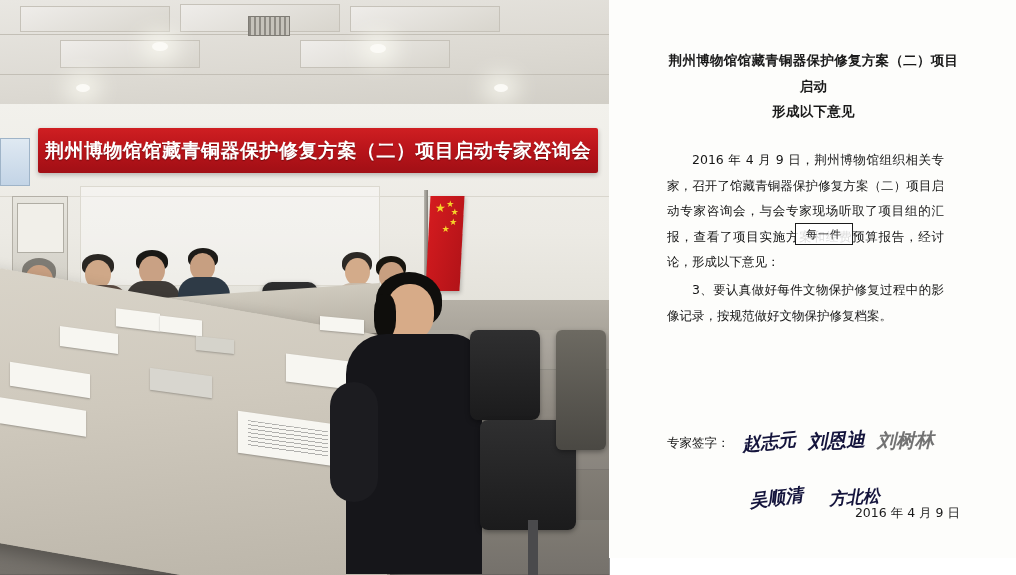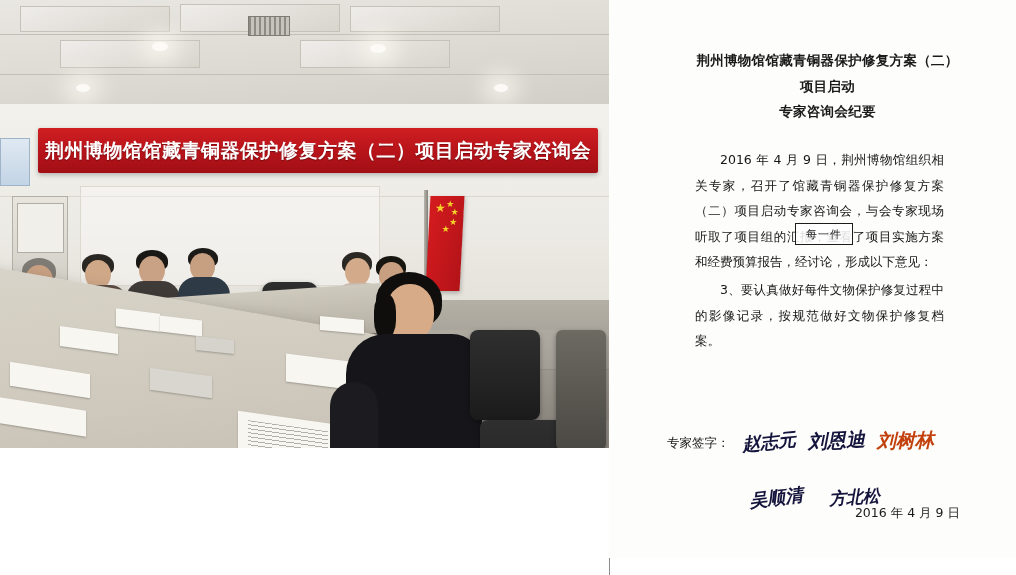--- a/index.html
+++ b/index.html
@@ -19,21 +19,21 @@
     width: 1016px;
     height: 575px;
     display: flex;
     background: #fff;
   }
 
   
   .photo {
     position: relative;
     width: 609px;
-    height: 448px;
+    height: 575px;
     overflow: hidden;
     background: #3a3a38;
     flex: 0 0 609px;
   }
   
   .ceiling {
     position: absolute; left: 0; top: 0; width: 609px; height: 120px;
     background: linear-gradient(175deg, #e9e7e2 0%, #dcd9d2 55%, #cfccc4 100%);
   }
   .ceiling-seam {
@@ -188,21 +188,21 @@
   .chair-leg {
     position: absolute; background: #4a4a4c;
   }
 
   
   .doc {
     position: relative;
     flex: 1 1 auto;
     height: 558px;
     background: #fdfdfb;
-    padding: 48px 56px 20px 86px;
+    padding: 48px 56px 20px 58px;
     font-family: "DejaVu Sans", "Liberation Sans", sans-serif;
     color: #1a1a1a;
   }
   .doc-title {
     text-align: center;
     font-size: 13.5px;
     font-weight: 700;
     line-height: 1.9;
     letter-spacing: 0.3px;
   }
@@ -250,21 +250,21 @@
   }
   .sig {
     font-family: "DejaVu Serif", "Liberation Serif", serif;
     font-style: italic;
     font-weight: 700;
     color: #14143c;
     white-space: nowrap;
   }
   .sig-a { font-size: 18px; transform: rotate(-6deg); }
   .sig-b { font-size: 19px; transform: rotate(-3deg); }
-  .sig-c { font-size: 19px; color: #c2410c; transform: rotate(-1deg); }
+  .sig-c { font-size: 19px; color: #737373; transform: rotate(-1deg); }
   .sign-row2 {
     position: absolute;
     left: 140px;
     bottom: 48px;
     display: flex;
     gap: 26px;
   }
   .sig-d { font-size: 18px; transform: rotate(-7deg); }
   .sig-e { font-size: 17px; transform: rotate(-4deg); }
   .doc-date {
@@ -389,21 +389,21 @@
     <div class="chair" style="left:556px;top:330px;width:50px;height:120px;border-radius:6px;background:linear-gradient(180deg,#6d6a62,#4a4843);"></div>
     <div class="chair-leg" style="left:528px;top:520px;width:10px;height:55px;"></div>
   </div>
 
   <div class="divider"></div>
 
   <div class="doc">
 
     <div class="doc-title">
       <span class="l1">荆州博物馆馆藏青铜器保护修复方案（二）项目启动</span>
-      <span class="l2">专家咨询会纪要</span>
+      <span class="l2">形成以下意见</span>
     </div>
 
     <div class="doc-body">
       <p class="doc-p indent">2016 年 4 月 9 日，荆州博物馆组织相关专家，召开了馆藏青铜器保护修复方案（二）项目启动专家咨询会，与会专家现场听取了项目组的汇报，查看了项目实施方案和经费预算报告，经讨论，形成以下意见：</p>
       <p class="doc-p indent">3、要认真做好每件文物保护修复过程中的影像记录，按规范做好文物保护修复档案。</p>
     </div>
 
     <div class="stamp">每一件</div>
 
     <div class="sign-row">

